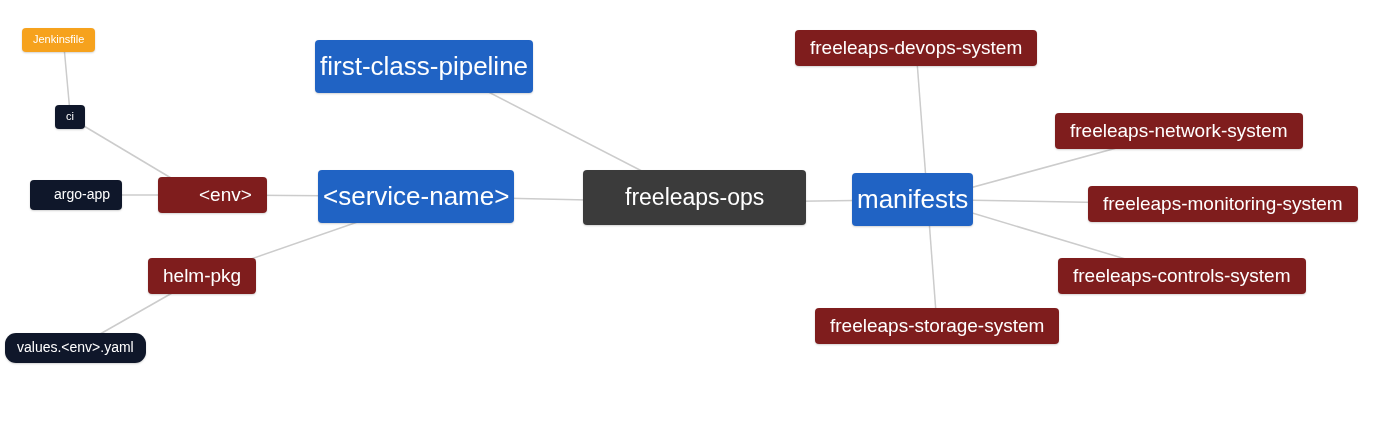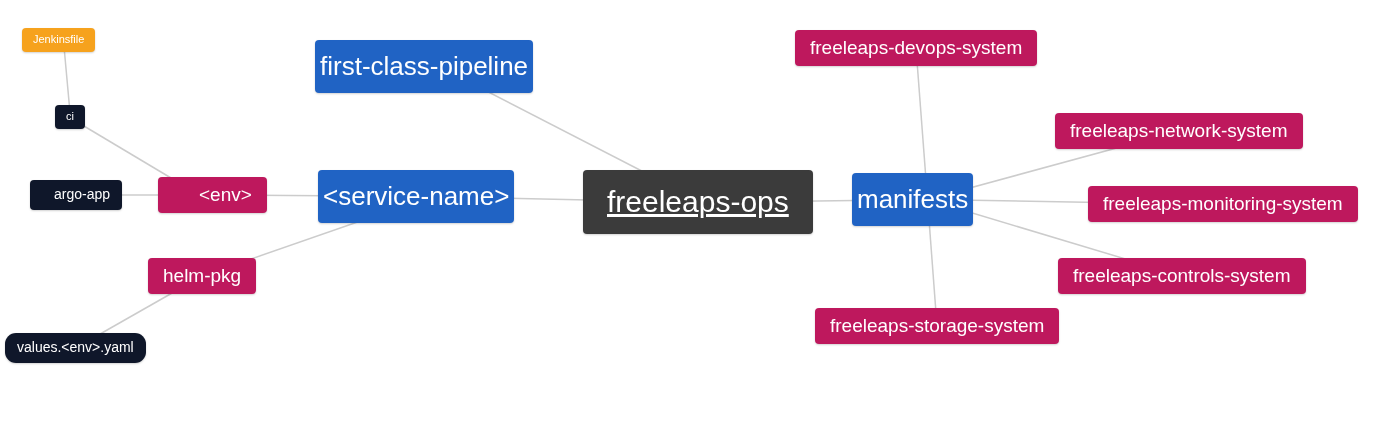--- a/index.html
+++ b/index.html
@@ -31,26 +31,26 @@
     color: #ffffff;
     white-space: nowrap;
     border-radius: 4px;
     text-align: center;
     box-shadow: 0 1px 2px rgba(0,0,0,0.18);
     cursor: pointer;
     line-height: 1.25;
   }
   
   .c-blue   { background: #2063c4; }
-  .c-green  { background: #be185d; }
+  .c-green  { background: #7f1d1d; }
   .c-red    { background: #0f172a; }
   .c-orange { background: #f6a21d; }
   .c-dark   { background: #3b3b3b; }
   
-  .s-lg { font-size: 30px; padding: 13px 24px; text-decoration: underline; }
+  .s-lg { font-size: 23px; padding: 13px 42px; }
   .s-md { font-size: 26px; padding: 10px 5px; }
   .s-sm { font-size: 19px; padding: 6px 15px; }
   .s-xs { font-size: 14px; padding: 6px 12px; }
   .s-xxs { font-size: 11px; padding: 5px 11px; }
 </style>
 </head>
 <body>
 
 <div id="canvas">
 

